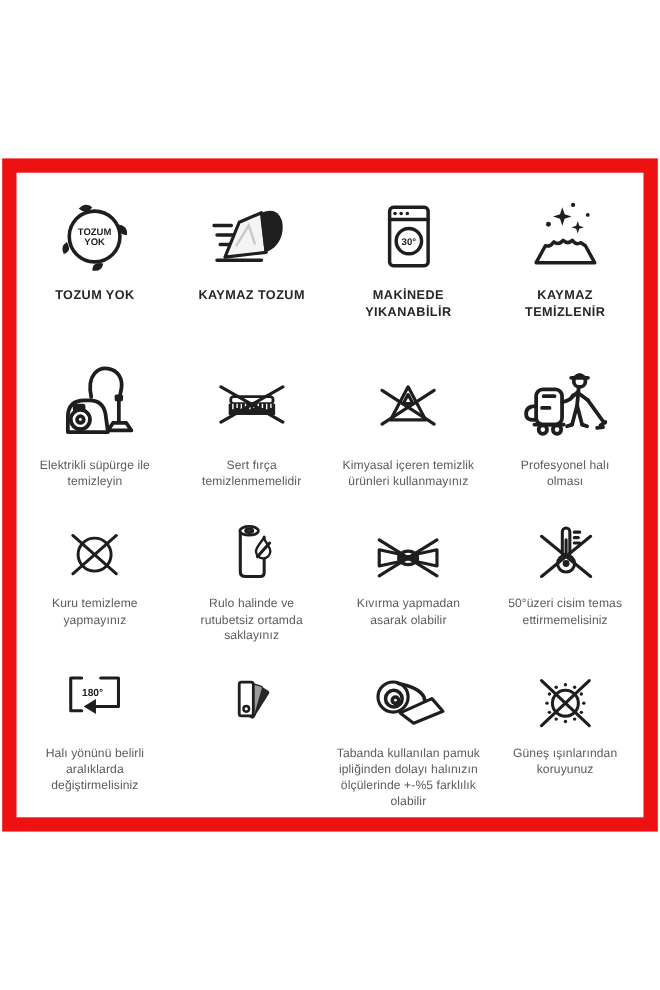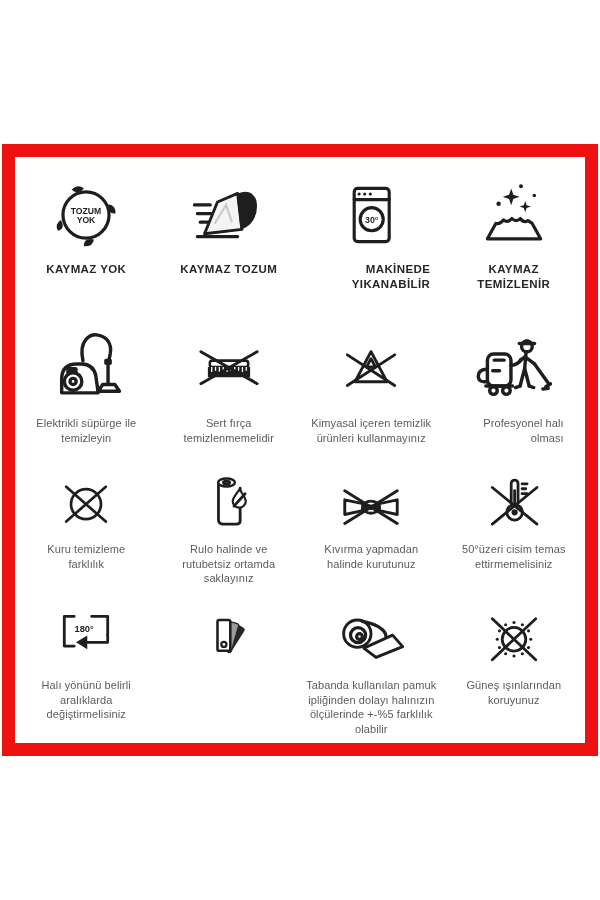--- a/index.html
+++ b/index.html
@@ -21,21 +21,21 @@
   .iconbox{display:flex;align-items:center;justify-content:center;}
   .r1 .iconbox{height:88px;}
   .r2 .iconbox{height:92px;}
   .r3 .iconbox{height:72px;}
   .r4 .iconbox{height:74px;}
   .cap{
     margin-top:3px;font-size:11px;line-height:1.32;color:#5b5b5b;
     max-width:132px;letter-spacing:.1px;
   }
   .r1 .cap{font-weight:bold;font-size:11.5px;color:#262626;letter-spacing:.4px;max-width:118px;}
-  .w100{max-width:100px;text-align:right;} .w108{max-width:108px;} .w112{max-width:112px;}
+  .w100{max-width:100px;} .w108{max-width:108px;} .w112{max-width:112px;}
   .w120{max-width:120px;} .w152{max-width:152px;}
   svg{display:block;}
   .ink{stroke:#1e1e1e;fill:none;stroke-width:4.5;stroke-linecap:round;stroke-linejoin:round;}
   .fillink{fill:#1e1e1e;stroke:none;}
   .svgtxt{font-family:"Liberation Sans",sans-serif;font-weight:bold;fill:#1e1e1e;text-anchor:middle;}
 </style>
 </head>
 <body>
 
 <div class="frame"></div>
@@ -49,21 +49,21 @@
         <g class="fillink">
           <path d="M30,15 q8,-9 17,-2 q-7,10 -17,2 z"></path>
           <path d="M81,35 q11,2 10,13 q-12,1 -10,-13 z"></path>
           <path d="M61,84 q-2,11 -14,9 q0,-12 14,-9 z"></path>
           <path d="M15,57 q-9,6 -4,15 q11,-3 4,-15 z"></path>
         </g>
         <text class="svgtxt" x="50" y="48" font-size="12">TOZUM</text>
         <text class="svgtxt" x="50" y="61" font-size="12">YOK</text>
       </svg>
     </div>
-    <div class="cap">KAYMAZ YOK</div>
+    <div class="cap">TOZUM YOK</div>
   </div>
 
   <div class="cell r1">
     <div class="iconbox">
       <svg viewBox="0 0 100 100" width="72" height="72">
         <path class="ink" d="M2,36 H24 M6,48 H28 M10,60 H26 M6,80 H62"></path>
         <path d="M16,76 L34,32 L62,20 L68,70 Z" fill="#f4f4f4" stroke="#1e1e1e" stroke-width="4" stroke-linejoin="round"></path>
         <path d="M30,62 L46,36 L54,60" fill="none" stroke="#c9c9c9" stroke-width="3"></path>
         <path class="fillink" d="M62,20 Q82,12 88,30 Q92,50 78,64 Q70,70 66,70 L62,34 Z"></path>
       </svg>
@@ -163,21 +163,21 @@
     <div class="cap w100">Profesyonel halı olması</div>
   </div>
 
   <div class="cell r3">
     <div class="iconbox">
       <svg viewBox="0 0 100 100" width="60" height="60">
         <circle class="ink" stroke-width="5" cx="50" cy="52" r="25"></circle>
         <path class="ink" stroke-width="6" d="M17,23 L83,81 M83,23 L17,81"></path>
       </svg>
     </div>
-    <div class="cap w112">Kuru temizleme farklılık</div>
+    <div class="cap w112">Kuru temizleme yapmayınız</div>
   </div>
 
   <div class="cell r3">
     <div class="iconbox">
       <svg viewBox="0 0 100 100" width="62" height="62">
         <path class="ink" stroke-width="4" d="M33,17 V77 Q33,84 41,84 H62 Q68,84 68,79 V26"></path>
         <ellipse cx="46" cy="17" rx="13.5" ry="6.5" fill="#ffffff" stroke="#1e1e1e" stroke-width="4"></ellipse>
         <ellipse class="ink" stroke-width="3" cx="46" cy="17" rx="5" ry="2.4"></ellipse>
         <path d="M67,28 C73,37 77,42 77,47 A10.5,10.5 0 1 1 56,47 C56,42 61,37 67,28 Z" fill="#ffffff" stroke="#1e1e1e" stroke-width="3.5" stroke-linejoin="round"></path>
         <path class="ink" stroke-width="3.5" d="M58,55 L76,35"></path>
@@ -189,21 +189,21 @@
   <div class="cell r3">
     <div class="iconbox">
       <svg viewBox="0 0 100 100" width="64" height="64">
         <path class="ink" stroke-width="4" d="M9,45 L37,51 V62 L9,68 Z"></path>
         <path class="ink" stroke-width="4" d="M91,45 L63,51 V62 L91,68 Z"></path>
         <ellipse class="ink" stroke-width="4" cx="50" cy="56.5" rx="13" ry="9.5"></ellipse>
         <path class="ink" stroke-width="3.5" d="M37,51 Q50,66 63,51 M37,62 Q50,47 63,62"></path>
         <path class="ink" stroke-width="5.5" d="M9,31 L91,82 M91,31 L9,82"></path>
       </svg>
     </div>
-    <div class="cap w120">Kıvırma yapmadan halinde kurutunuz</div>
+    <div class="cap w120">Kıvırma yapmadan asarak olabilir</div>
   </div>
 
   <div class="cell r3">
     <div class="iconbox">
       <svg viewBox="0 0 100 100" width="62" height="62">
         <rect class="ink" stroke-width="4" x="45.5" y="13" width="11" height="42" rx="5.5"></rect>
         <path class="ink" stroke-width="4" d="M51,30 V52"></path>
         <circle class="ink" stroke-width="4" cx="51" cy="65" r="12.5"></circle>
         <circle class="fillink" cx="51" cy="65" r="5"></circle>
         <path class="ink" stroke-width="3" d="M63,19 H71 M63,27 H69 M63,35 H71"></path>

